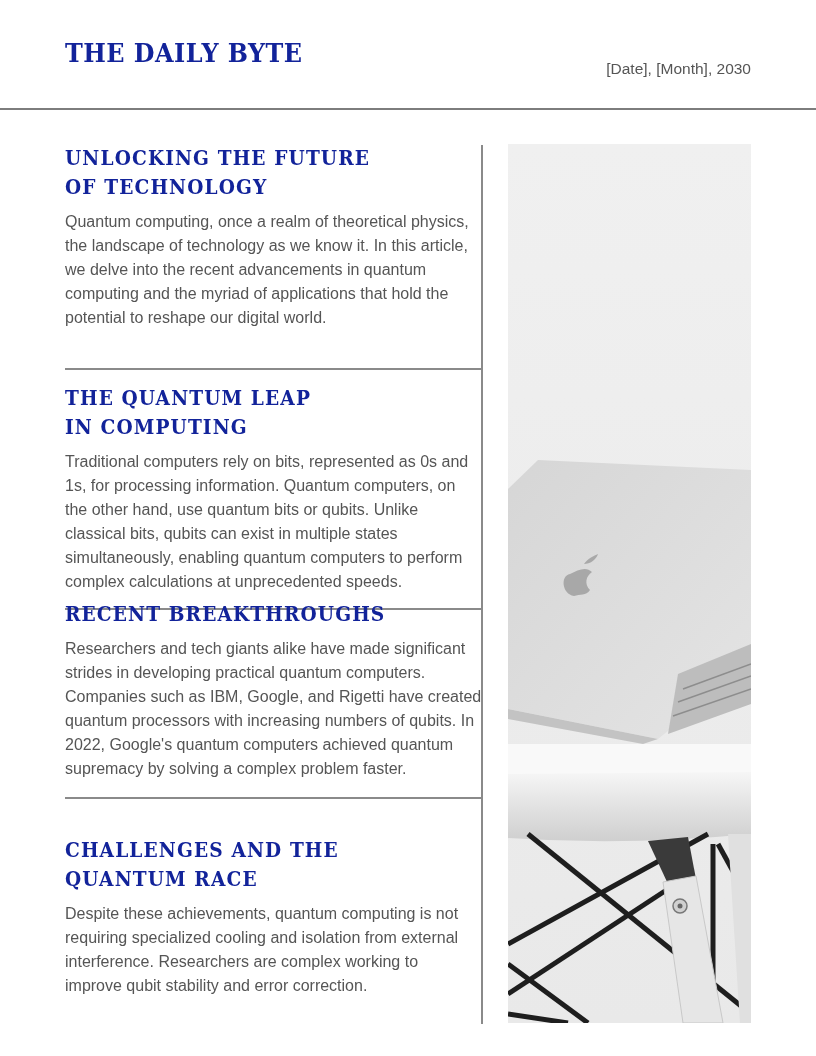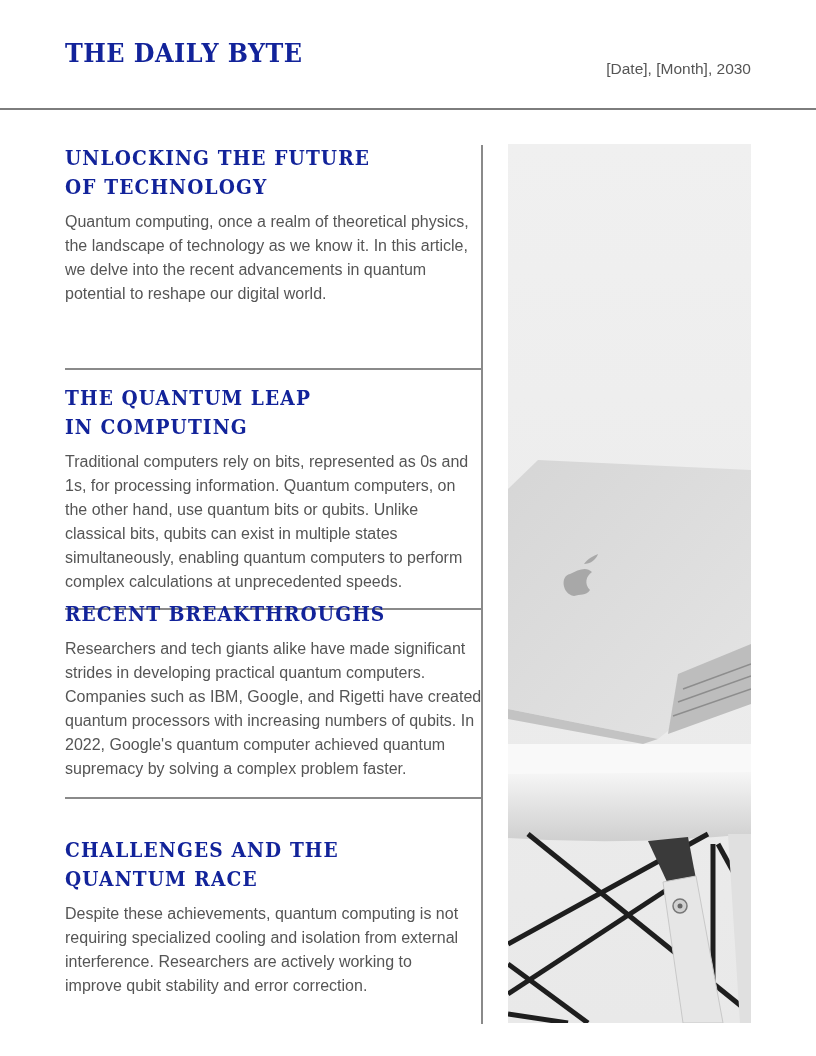--- a/index.html
+++ b/index.html
@@ -65,20 +65,21 @@
 
   <div class="article" style="top:0; height:226px;">
     <h2 class="headline">
       <span>UNLOCKING THE FUTURE</span>
       <span>OF TECHNOLOGY</span>
     </h2>
     <div class="body-text">
       <span>Quantum computing, once a realm of theoretical physics,</span>
       <span>the landscape of technology as we know it. In this article,</span>
       <span>we delve into the recent advancements in quantum</span>
+      <span>computing and the myriad of applications that hold the</span>
       <span>potential to reshape our digital world.</span>
     </div>
     <div class="rule"></div>
   </div>
 
   <div class="article" style="top:240px; height:226px;">
     <h2 class="headline">
       <span>THE QUANTUM LEAP</span>
       <span>IN COMPUTING</span>
     </h2>
@@ -95,35 +96,35 @@
 
   <div class="article" style="top:456px; height:199px;">
     <h2 class="headline">
       <span>RECENT BREAKTHROUGHS</span>
     </h2>
     <div class="body-text">
       <span>Researchers and tech giants alike have made significant</span>
       <span>strides in developing practical quantum computers.</span>
       <span>Companies such as IBM, Google, and Rigetti have created</span>
       <span>quantum processors with increasing numbers of qubits. In</span>
-      <span>2022, Google's quantum computer achieved quantum</span>
+      <span>2022, Google's quantum computers achieved quantum</span>
       <span>supremacy by solving a complex problem faster.</span>
     </div>
     <div class="rule"></div>
   </div>
 
   <div class="article" style="top:692px; height:190px;">
     <h2 class="headline">
       <span>CHALLENGES AND THE</span>
       <span>QUANTUM RACE</span>
     </h2>
     <div class="body-text">
       <span>Despite these achievements, quantum computing is not</span>
       <span>requiring specialized cooling and isolation from external</span>
-      <span>interference. Researchers are actively working to</span>
+      <span>interference. Researchers are complex working to</span>
       <span>improve qubit stability and error correction.</span>
     </div>
   </div>
 </div>
 
 <div class="photo" title="Black and white photo of a laptop resting on a white chair with black wire legs">
   <svg width="243" height="879" viewBox="0 0 243 879" xmlns="http://www.w3.org/2000/svg">
     <defs>
       <linearGradient id="wall" x1="0" y1="0" x2="0" y2="1">
         <stop offset="0" stop-color="#f0f0f0"></stop>

